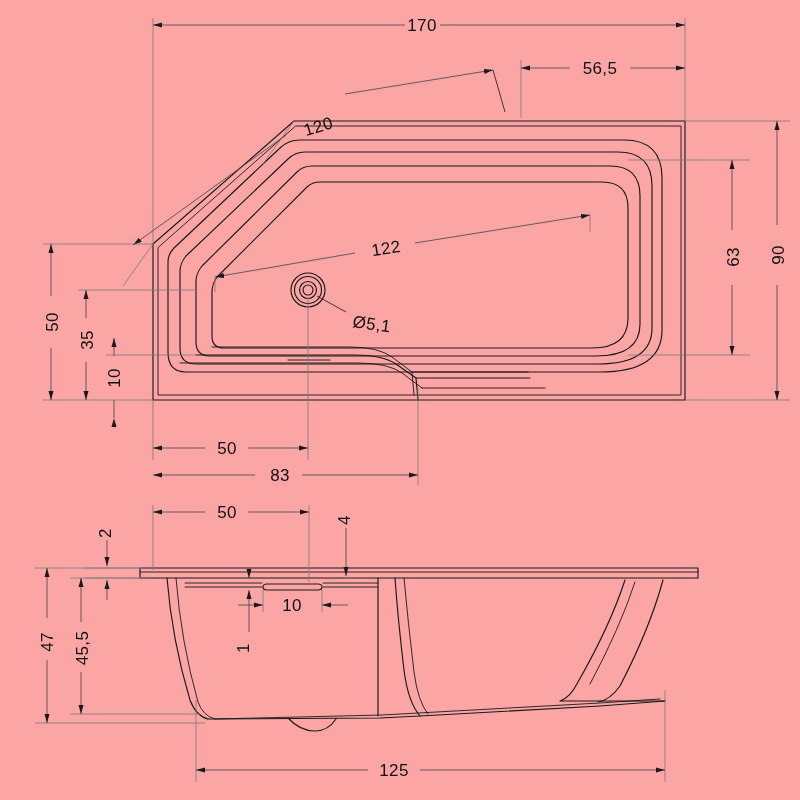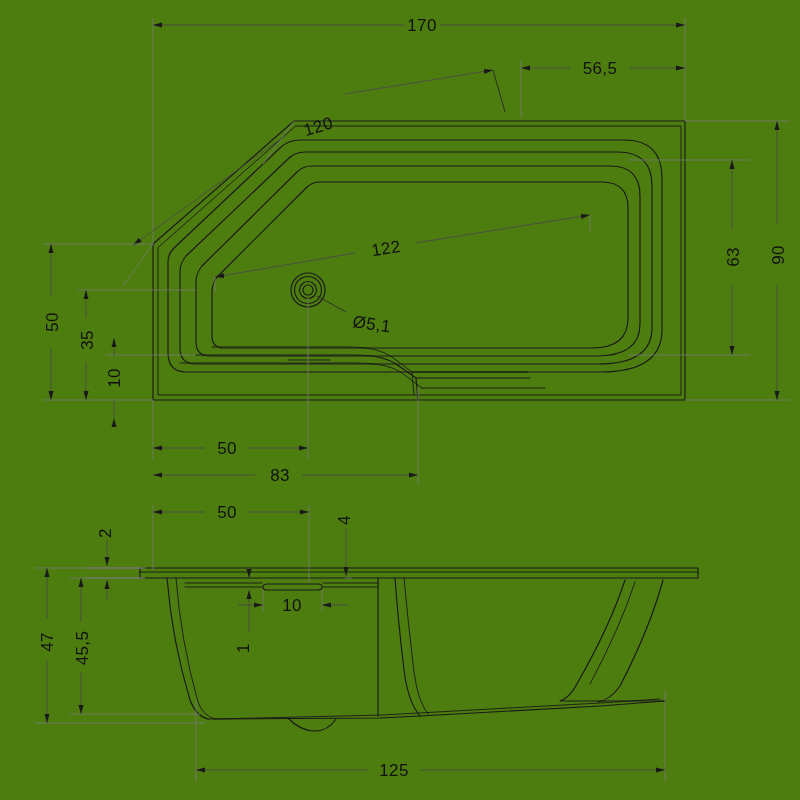--- a/index.html
+++ b/index.html
@@ -10,21 +10,21 @@
   body {
     width: 800px;
     height: 800px;
     font-family: "Liberation Sans", sans-serif;
     overflow: hidden;
   }
   #drawing-root {
     position: relative;
     width: 800px;
     height: 800px;
-    background: #4d7c0f;
+    background: #fca5a5;
   }
   svg#tech-drawing {
     display: block;
     width: 800px;
     height: 800px;
   }
   .obj {
     fill: none;
     stroke: #1a1a1a;
     stroke-width: 1.15;

